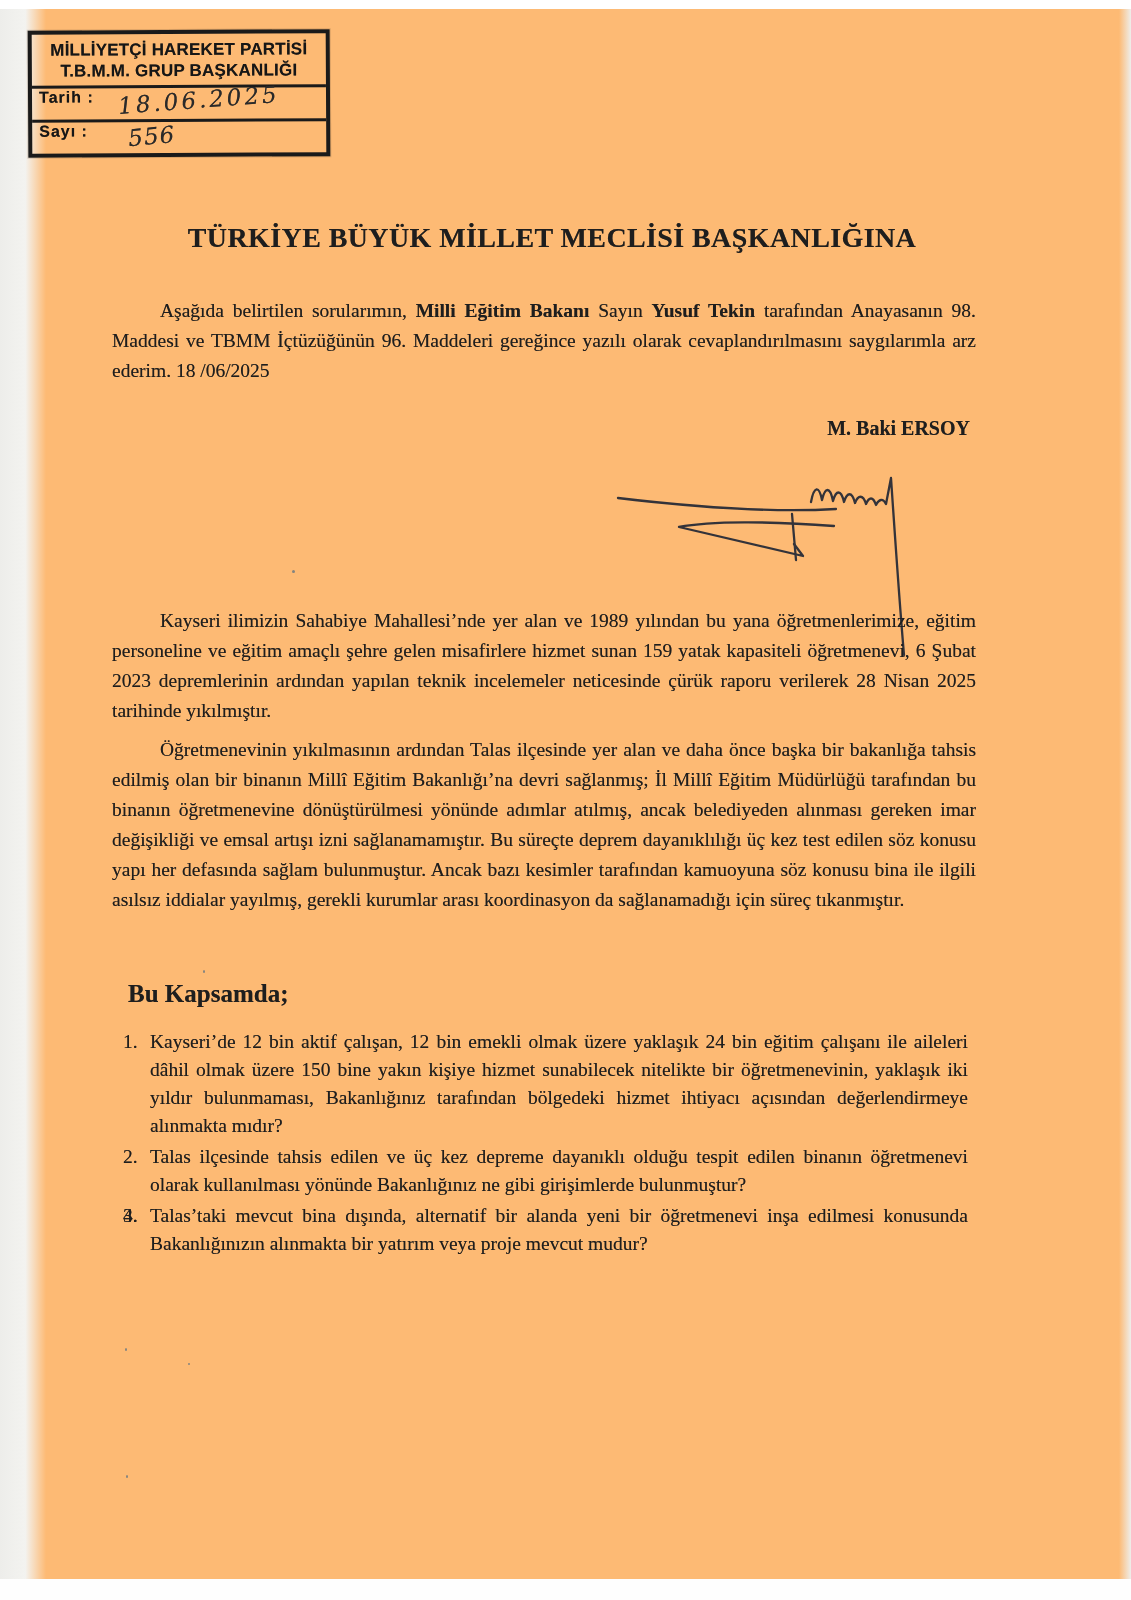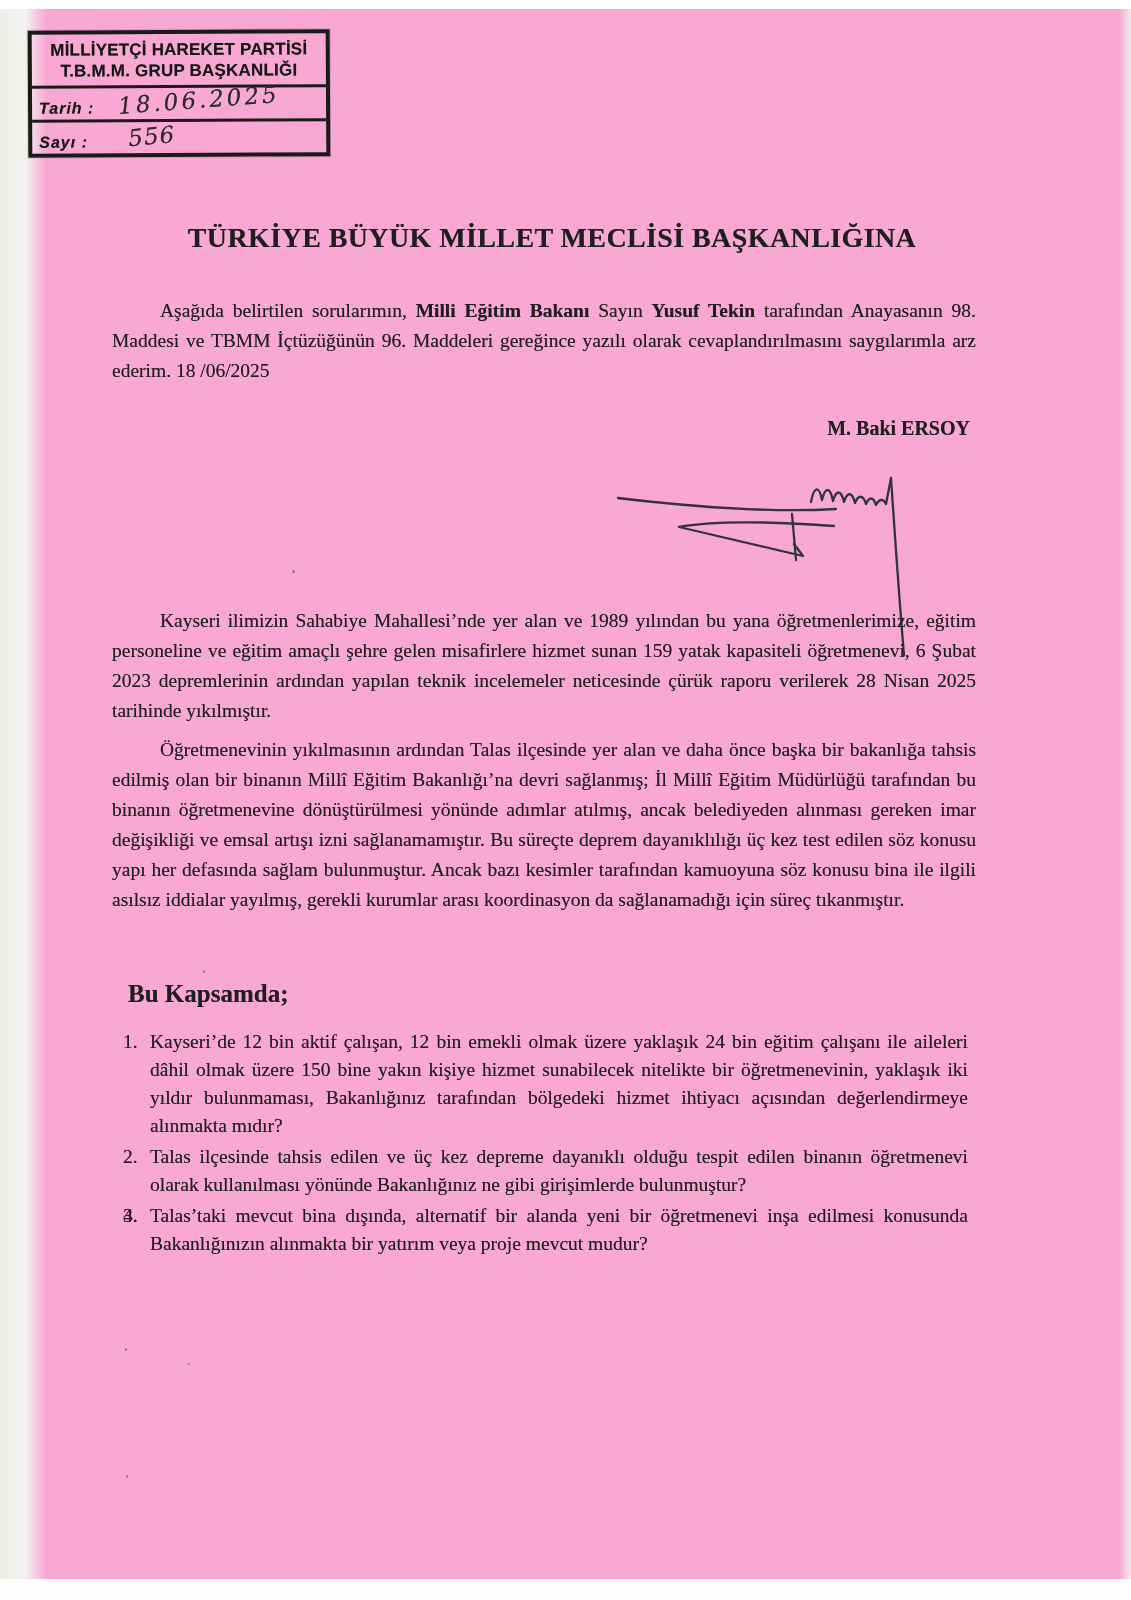--- a/index.html
+++ b/index.html
@@ -1,19 +1,19 @@
 <!DOCTYPE html>
 <html><head>
 <meta charset="utf-8">
 <style>
   html,body{margin:0;padding:0;}
   body{background:#d8d8d6;}
   .page{
     position:relative;width:1131px;height:1600px;overflow:hidden;
-    background:#f9a8d4;
+    background:#fdba74;
     font-family:"Liberation Serif",serif;color:#1e1e1e;
     text-shadow:0 0 .5px rgba(25,25,25,.55);
   }
   
   .scan-left{position:absolute;left:0;top:0;width:46px;height:100%;
     background:linear-gradient(90deg,#ededea 0%,#f3f3f0 55%,rgba(250,250,248,0) 100%);}
   .scan-top{position:absolute;left:0;top:0;width:100%;height:9px;background:#ffffff;}
   .scan-bottom{position:absolute;left:0;bottom:0;width:100%;height:21px;background:#fefefe;}
   .scan-right{position:absolute;right:0;top:0;width:12px;height:100%;
     background:linear-gradient(270deg,#eeeeeb,rgba(250,250,248,0));}
@@ -22,21 +22,21 @@
   
   .stamp{position:absolute;left:28px;top:30px;width:294px;
     border:4px solid #1a1a1a;transform:rotate(-0.3deg);
     box-shadow:0 0 0 1px rgba(26,26,26,.15);}
   .stamp-head{padding:5px 2px 4px;text-align:center;
     font-family:"Liberation Sans",sans-serif;font-weight:bold;font-size:17px;
     line-height:21px;letter-spacing:.2px;color:#161616;border-bottom:3px solid #1a1a1a;}
   .stamp-row{position:relative;height:31px;
     font-family:"Liberation Sans",sans-serif;font-weight:bold;font-size:16px;color:#161616;}
   .stamp-row + .stamp-row{border-top:3px solid #1a1a1a;}
-  .stamp-label{position:absolute;left:7px;top:11px;letter-spacing:1px;font-style:italic;}
+  .stamp-label{position:absolute;left:7px;top:0;letter-spacing:1px;}
   .stamp-hand{position:absolute;font-family:"DejaVu Serif",serif;font-style:italic;
     font-weight:normal;color:#2a2a2a;white-space:nowrap;}
   .hand-date{left:86px;top:-1px;font-size:23px;letter-spacing:3px;transform:rotate(-4deg);}
   .hand-num{left:96px;top:1px;font-size:23px;letter-spacing:1px;transform:rotate(-5deg);}
 
   
   .title{position:absolute;left:104px;top:206px;width:864px;margin:16px;
     text-align:center;font-size:28px;font-weight:bold;letter-spacing:.4px;}
   .para{position:absolute;left:104px;width:864px;margin:8px;
     text-align:justify;font-size:19.5px;line-height:30px;text-indent:48px;}

